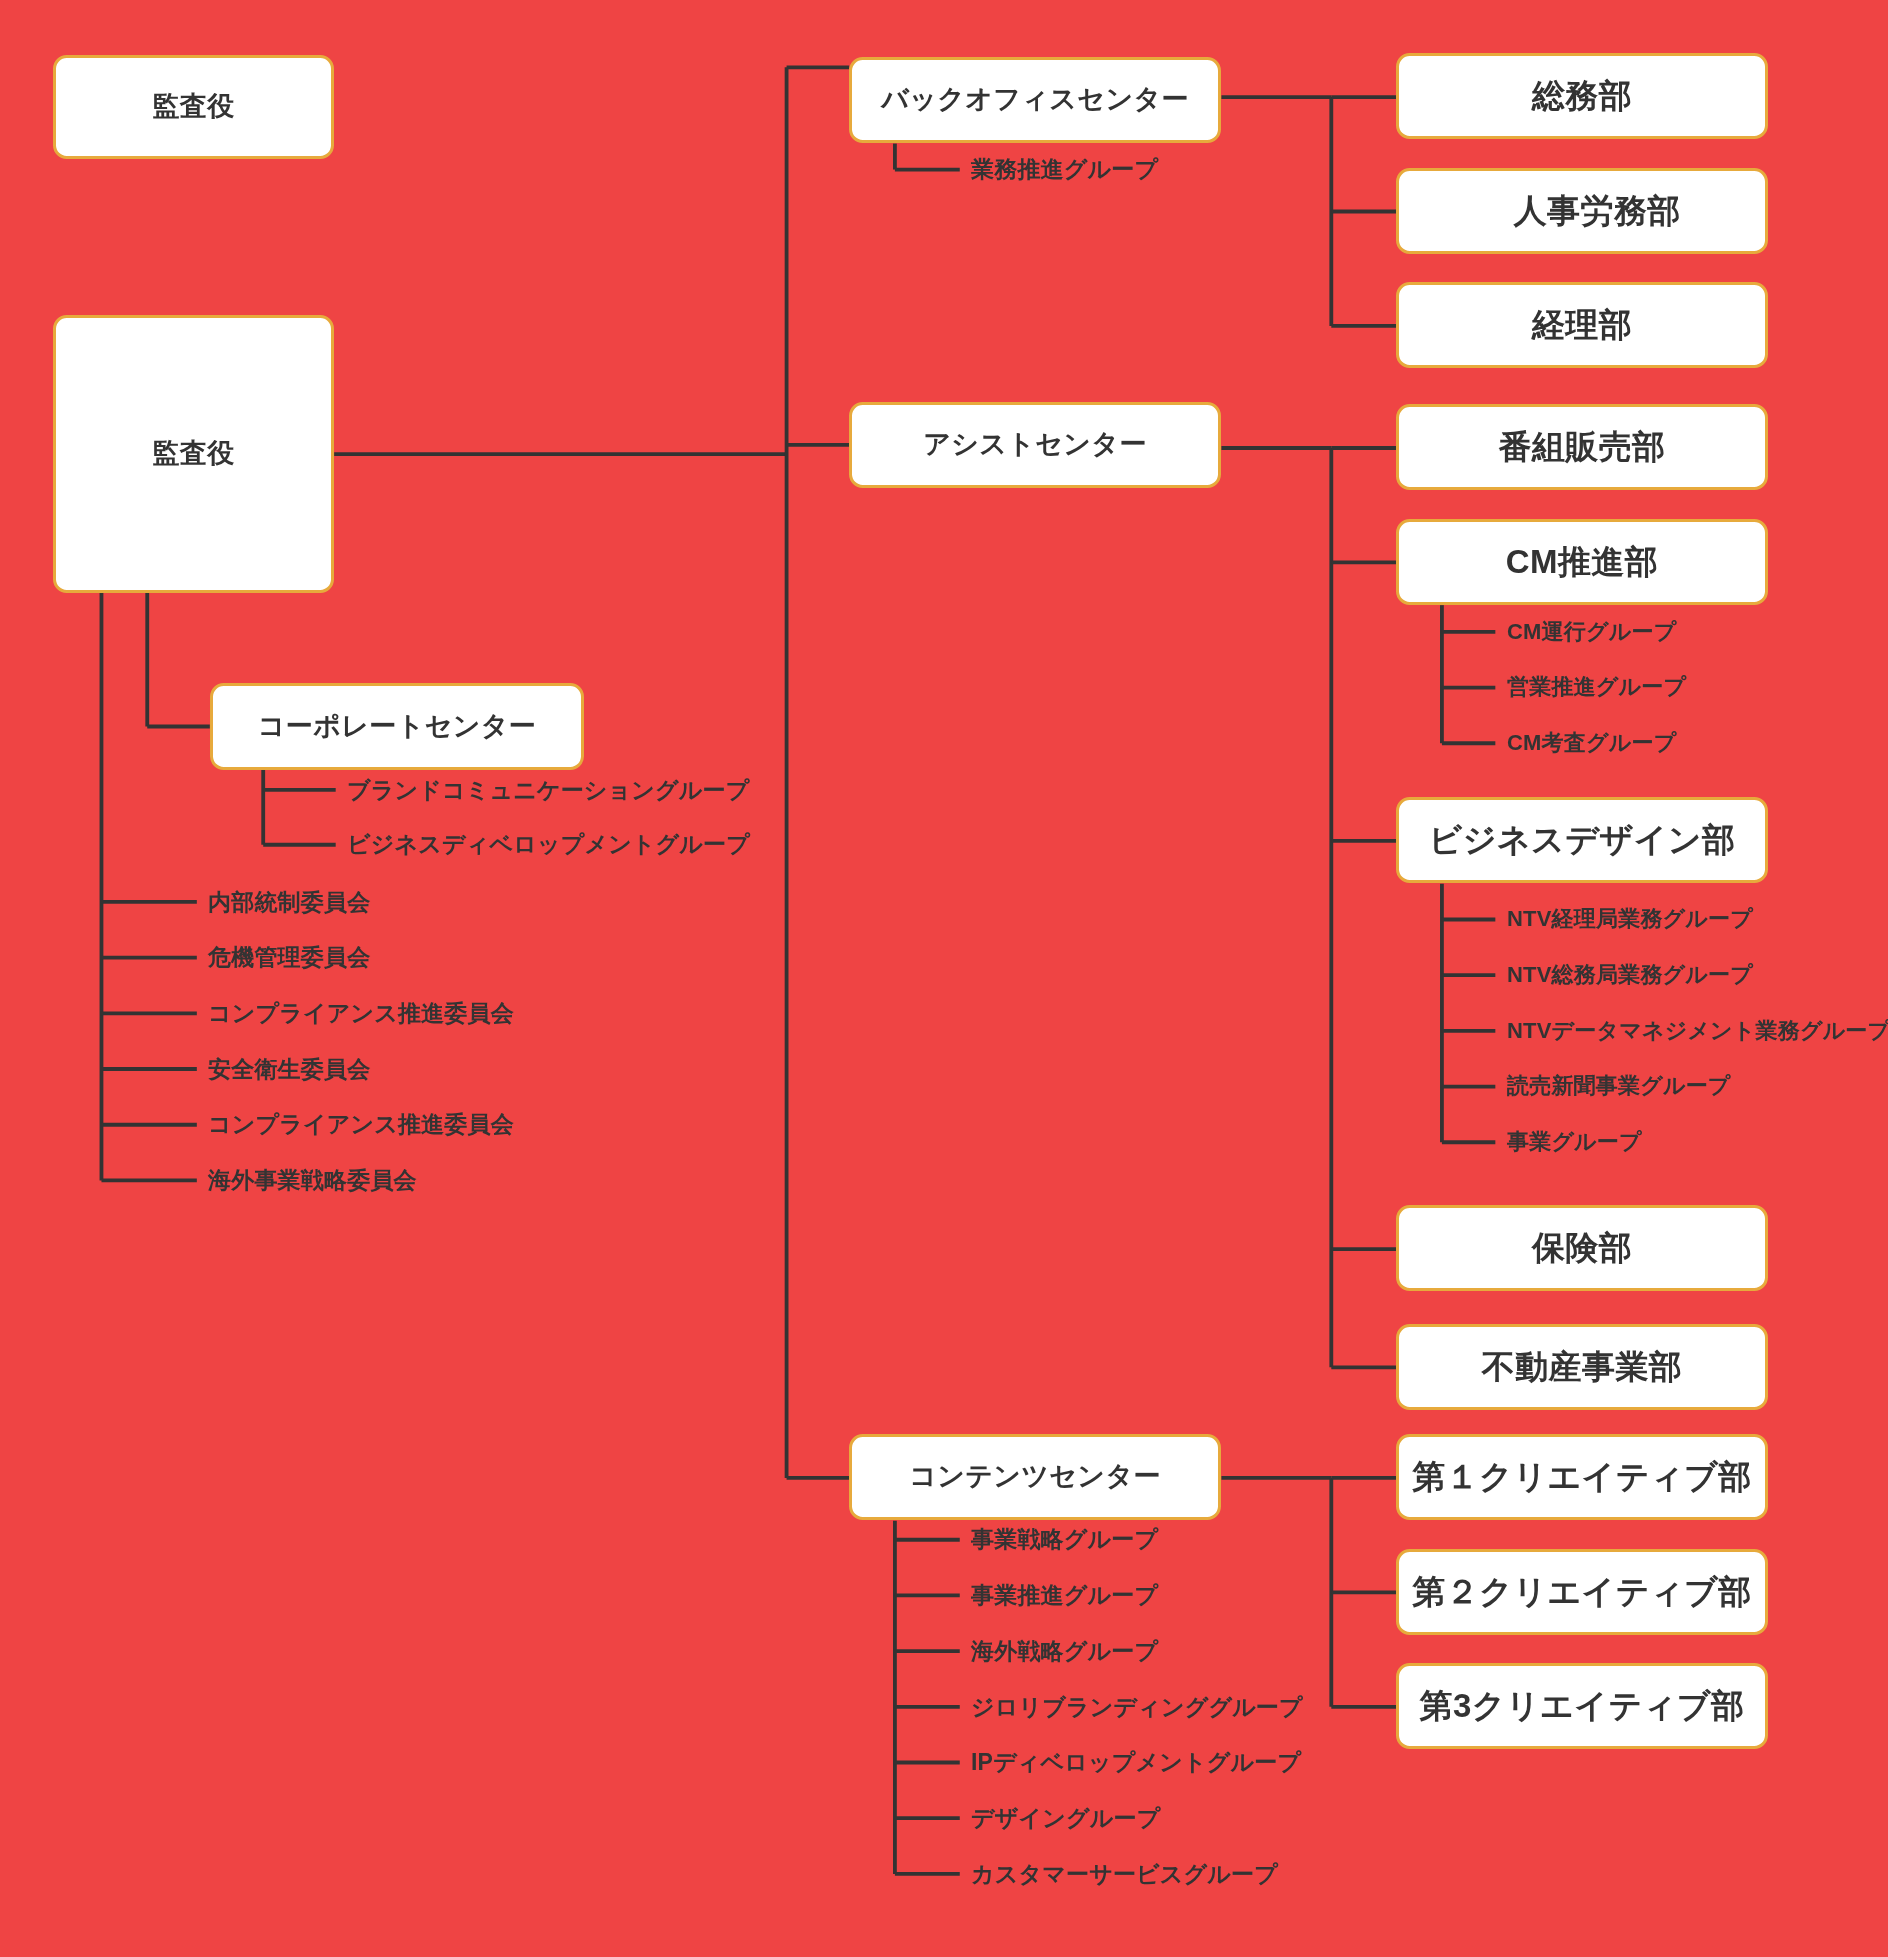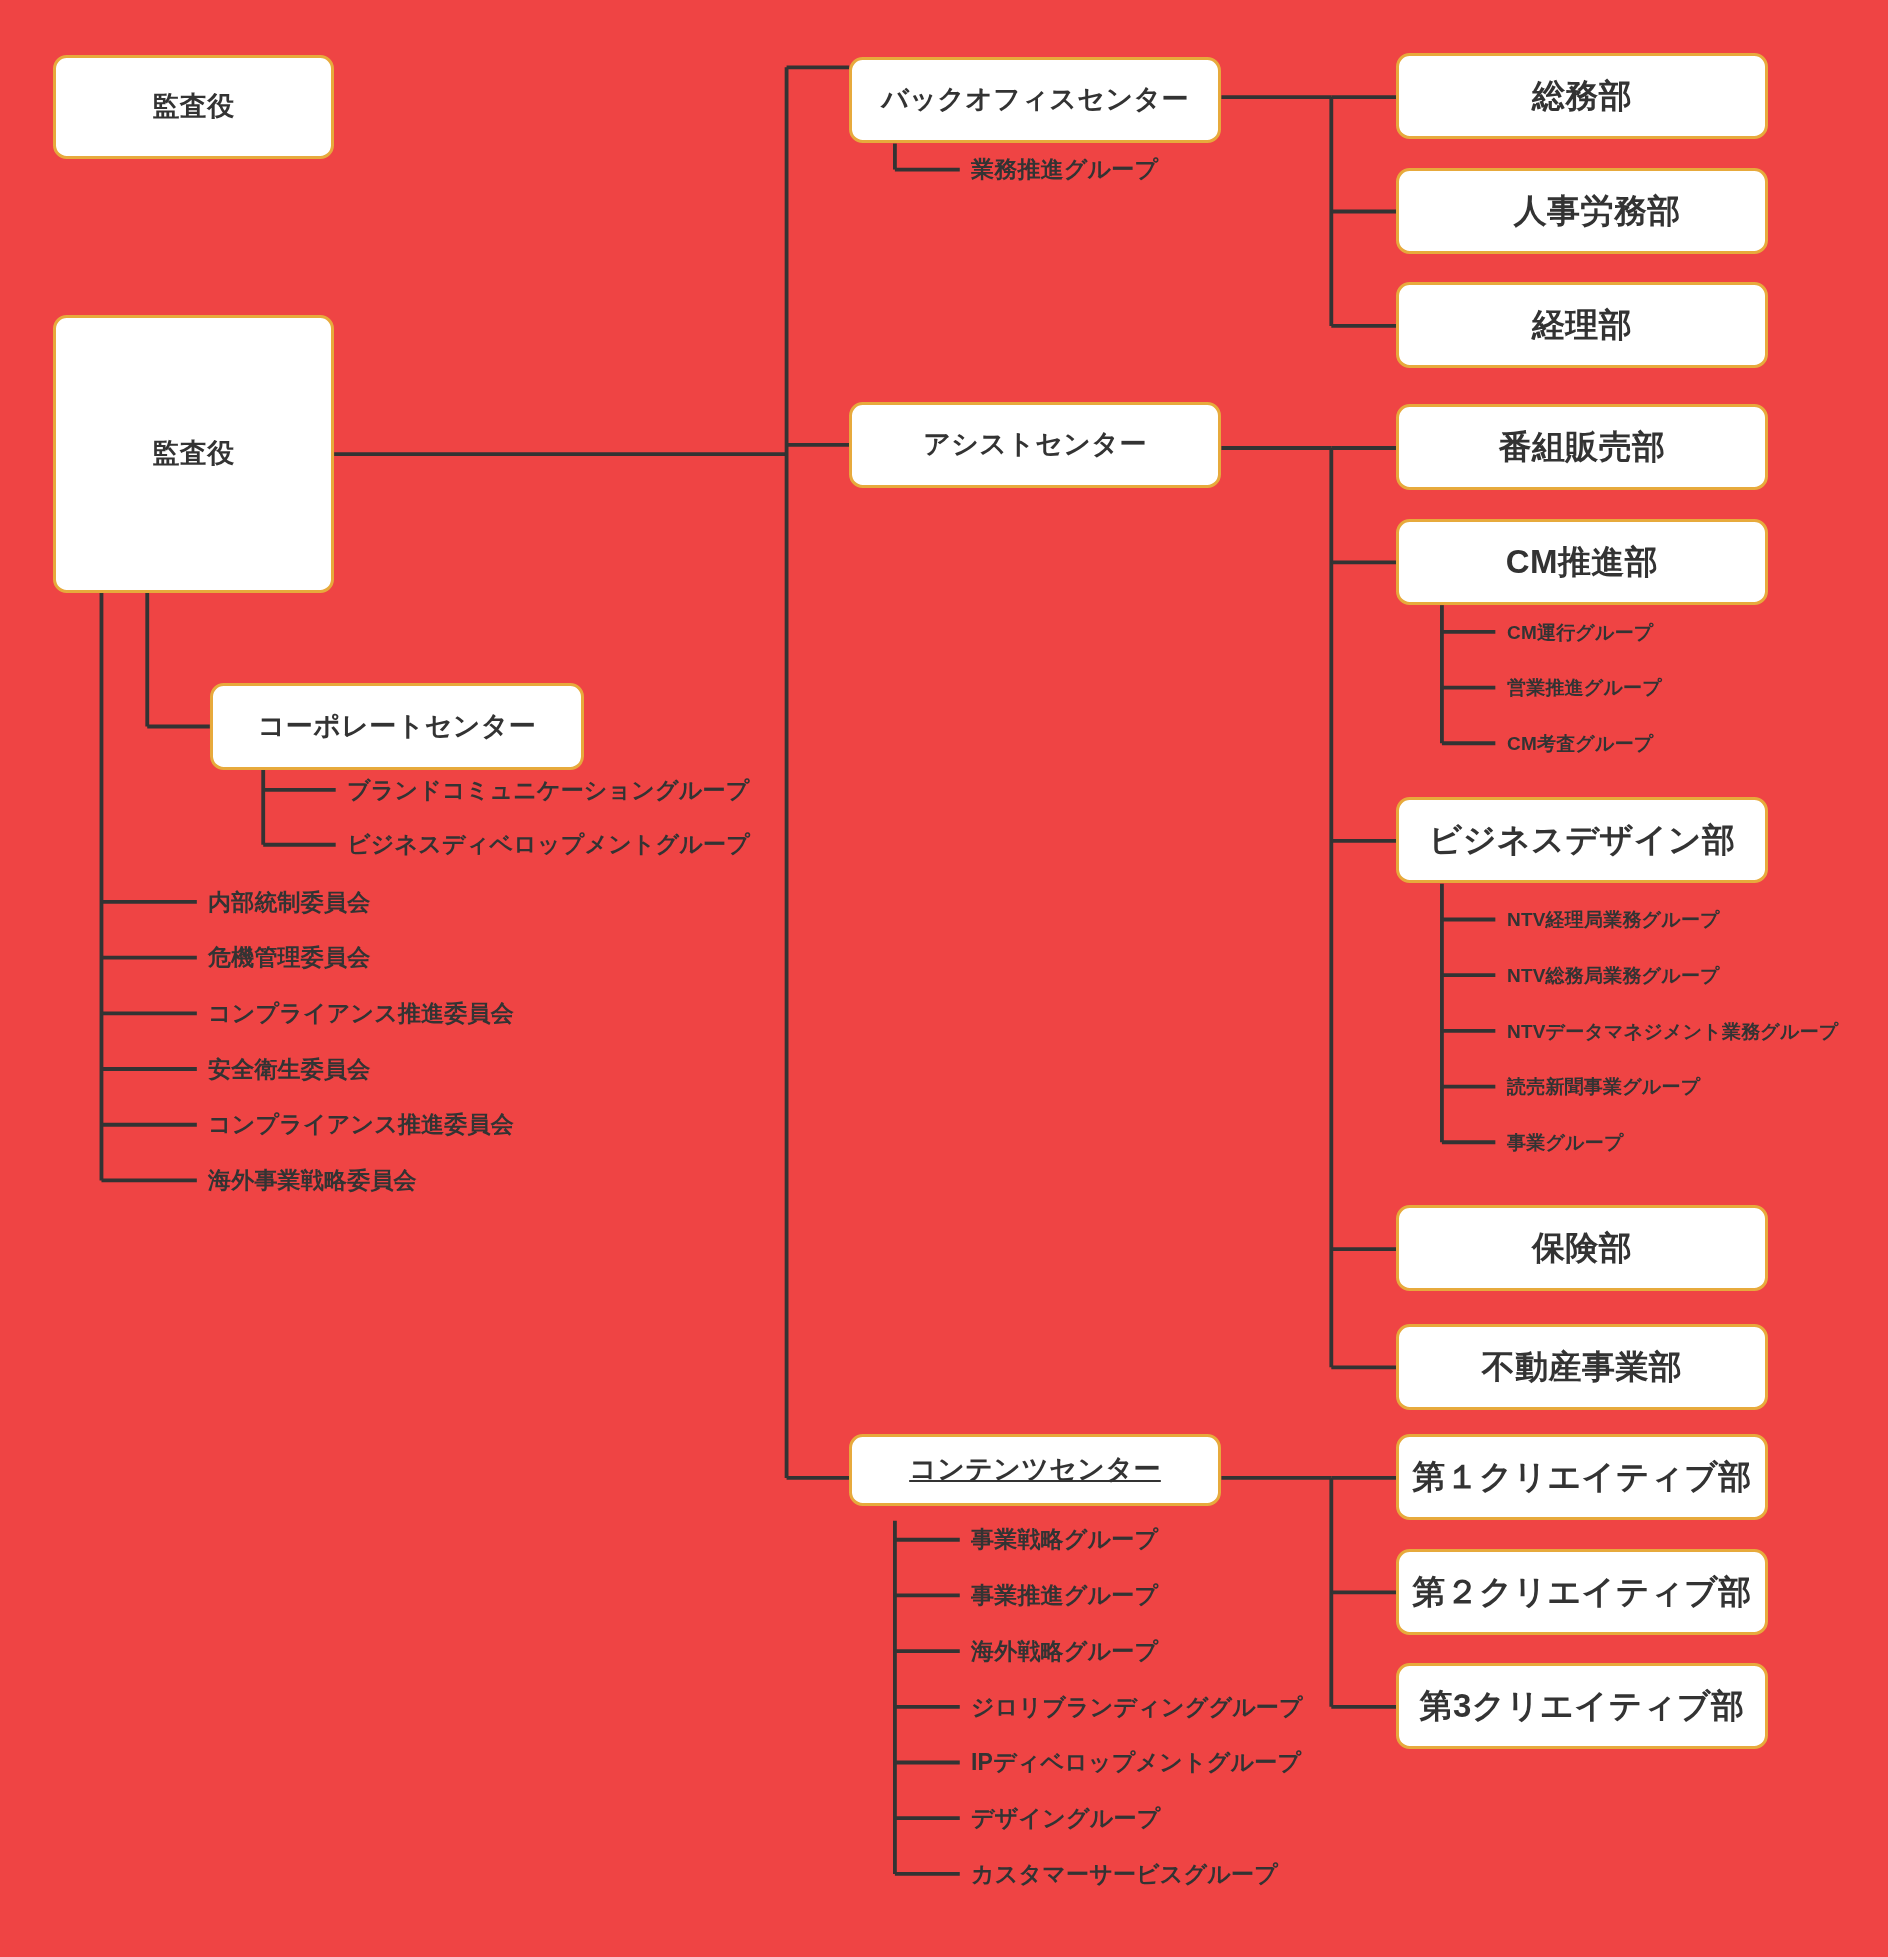--- a/index.html
+++ b/index.html
@@ -47,21 +47,21 @@
   .node-box.md   { font-size: 33px; }
   .leaf-label {
     position: absolute;
     white-space: nowrap;
     font-size: 23px;
     font-weight: 700;
     color: #333333;
     letter-spacing: 0.2px;
     line-height: 1;
   }
-  .leaf-label.sm { font-size: 19px; }
+  .leaf-label.sm { font-size: 22px; }
 </style>
 </head>
 <body>
 
 <div id="chart">
 
   <svg id="connectors" viewBox="0 0 2476 2566" xmlns="http://www.w3.org/2000/svg">
     <g stroke="#333333" stroke-width="5" fill="none" stroke-linecap="butt">
 
       <line x1="438" y1="595" x2="1031" y2="595"></line>
@@ -139,21 +139,21 @@
   <div class="node-box lg" style="left: 53px; top: 55px; width: 281px; height: 104px;">監査役</div>
 
   <div class="node-box lg" style="left: 53px; top: 315px; width: 281px; height: 278px;">監査役</div>
 
   <div class="node-box lg" style="left: 210px; top: 683px; width: 374px; height: 87px;">コーポレートセンター</div>
 
   <div class="node-box lg" style="left: 849px; top: 57px; width: 372px; height: 86px;">バックオフィスセンター</div>
 
   <div class="node-box lg" style="left: 849px; top: 402px; width: 372px; height: 86px;">アシストセンター</div>
 
-  <div class="node-box lg" style="left: 849px; top: 1434px; width: 372px; height: 72px; text-decoration: underline;">コンテンツセンター</div>
+  <div class="node-box lg" style="left: 849px; top: 1434px; width: 372px; height: 86px;">コンテンツセンター</div>
 
   <div class="node-box md" style="left: 1396px; top: 53px; width: 372px; height: 86px;">総務部</div>
 
   <div class="node-box md" style="left: 1396px; top: 168px; width: 372px; height: 86px; padding-left: 38px;">人事労務部</div>
 
   <div class="node-box md" style="left: 1396px; top: 404px; width: 372px; height: 86px;">番組販売部</div>
 
   <div class="node-box md" style="left: 1396px; top: 282px; width: 372px; height: 86px;">経理部</div>
 
   <div class="node-box md" style="left: 1396px; top: 519px; width: 372px; height: 86px;">CM推進部</div>

